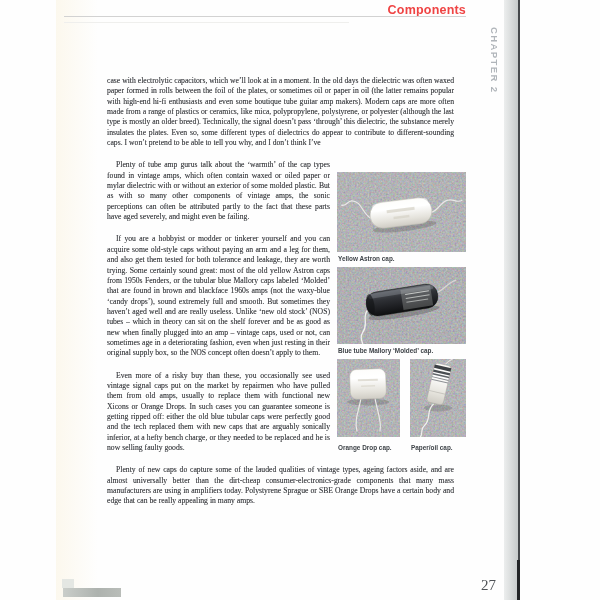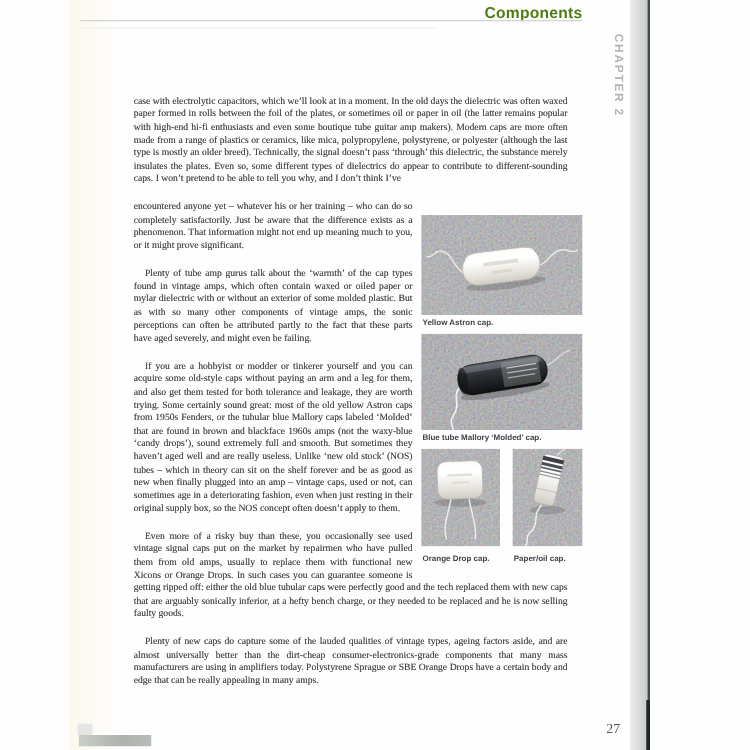--- a/index.html
+++ b/index.html
@@ -6,21 +6,21 @@
   .stage{position:relative;width:600px;height:600px;background:#fefefe;overflow:hidden;
          font-family:"Liberation Serif","DejaVu Serif",serif;}
 
   
   .left-tint{position:absolute;left:56px;top:0;width:42px;height:600px;
              background:linear-gradient(90deg,rgba(250,243,224,.55),rgba(255,255,255,0));}
 
   
   .header{position:absolute;left:64px;top:3px;width:402px;text-align:right;
           font-family:"Liberation Sans","DejaVu Sans",sans-serif;
-          font-weight:bold;font-size:12.5px;letter-spacing:.2px;color:#4d7c0f;}
+          font-weight:bold;font-size:12.5px;letter-spacing:.2px;color:#ef4444;}
   .rule{position:absolute;left:64px;top:16px;width:402px;height:1px;background:#d2d2d2;}
   .rule-faint{position:absolute;left:64px;top:22px;width:285px;height:1px;background:#efefed;}
 
   
   .chapter{position:absolute;left:500px;top:27px;transform:rotate(90deg);transform-origin:0 0;
            font-family:"Liberation Sans","DejaVu Sans",sans-serif;font-weight:bold;
            font-size:9.5px;letter-spacing:1.4px;color:#b0b5ba;white-space:nowrap;}
 
   
   .edge-bar{position:absolute;left:504px;top:0;width:14px;height:600px;
@@ -41,21 +41,21 @@
   .fig{margin:0;}
   .fig svg{display:block;}
   .caption{font-size:6.4px;font-weight:bold;line-height:8px;color:#3e4348;
            margin:3px 0 4px 1px;text-align:left;text-indent:0;}
   .fig-row{display:flex;justify-content:space-between;}
   .fig-col{width:63px;}
   .fig-col.narrow{width:56px;}
 
   
   .page-number{position:absolute;left:470px;top:577px;width:26px;text-align:right;
-               font-size:11px;color:#4e5256;}
+               font-size:15px;color:#4e5256;}
   .corner-mark{position:absolute;left:63px;top:588px;width:58px;height:9px;
                background:linear-gradient(90deg,#caceca,#adb2ae 60%,#b9bdb9);}
   .corner-mark2{position:absolute;left:62px;top:579px;width:12px;height:9px;background:#e4e7e3;}
 </style>
 </head>
 <body>
 
 <div class="stage">
 
   <svg width="0" height="0" style="position:absolute" aria-hidden="true">
@@ -161,21 +161,20 @@
               <rect x="-8.5" y="-3.4" width="17" height="0.9" fill="#8e9194"></rect>
               <rect x="-8.5" y="8" width="17" height="1" fill="#b9b7b0" opacity="0.7"></rect>
             </g>
           </svg>
           <div class="caption">Paper/oil cap.</div>
         </div>
       </div>
 
     </div>
 
-    <p>encountered anyone yet – whatever his or her training – who can do so completely satisfactorily. Just be aware that the difference exists as a phenomenon. That information might not end up meaning much to you, or it might prove significant.</p>
     <p class="ind">Plenty of tube amp gurus talk about the ‘warmth’ of the cap types found in vintage amps, which often contain waxed or oiled paper or mylar dielectric with or without an exterior of some molded plastic. But as with so many other components of vintage amps, the sonic perceptions can often be attributed partly to the fact that these parts have aged severely, and might even be failing.</p>
     <p class="ind">If you are a hobbyist or modder or tinkerer yourself and you can acquire some old-style caps without paying an arm and a leg for them, and also get them tested for both tolerance and leakage, they are worth trying. Some certainly sound great: most of the old yellow Astron caps from 1950s Fenders, or the tubular blue Mallory caps labeled ‘Molded’ that are found in brown and blackface 1960s amps (not the waxy-blue ‘candy drops’), sound extremely full and smooth. But sometimes they haven’t aged well and are really useless. Unlike ‘new old stock’ (NOS) tubes – which in theory can sit on the shelf forever and be as good as new when finally plugged into an amp – vintage caps, used or not, can sometimes age in a deteriorating fashion, even when just resting in their original supply box, so the NOS concept often doesn’t apply to them.</p>
     <p class="ind">Even more of a risky buy than these, you occasionally see used vintage signal caps put on the market by repairmen who have pulled them from old amps, usually to replace them with functional new Xicons or Orange Drops. In such cases you can guarantee someone is getting ripped off: either the old blue tubular caps were perfectly good and the tech replaced them with new caps that are arguably sonically inferior, at a hefty bench charge, or they needed to be replaced and he is now selling faulty goods.</p>
     <p class="ind">Plenty of new caps do capture some of the lauded qualities of vintage types, ageing factors aside, and are almost universally better than the dirt-cheap consumer-electronics-grade components that many mass manufacturers are using in amplifiers today. Polystyrene Sprague or SBE Orange Drops have a certain body and edge that can be really appealing in many amps.</p>
   </div>
 
   <div class="page-number">27</div>
   <div class="corner-mark"></div>
   <div class="corner-mark2"></div>
 

